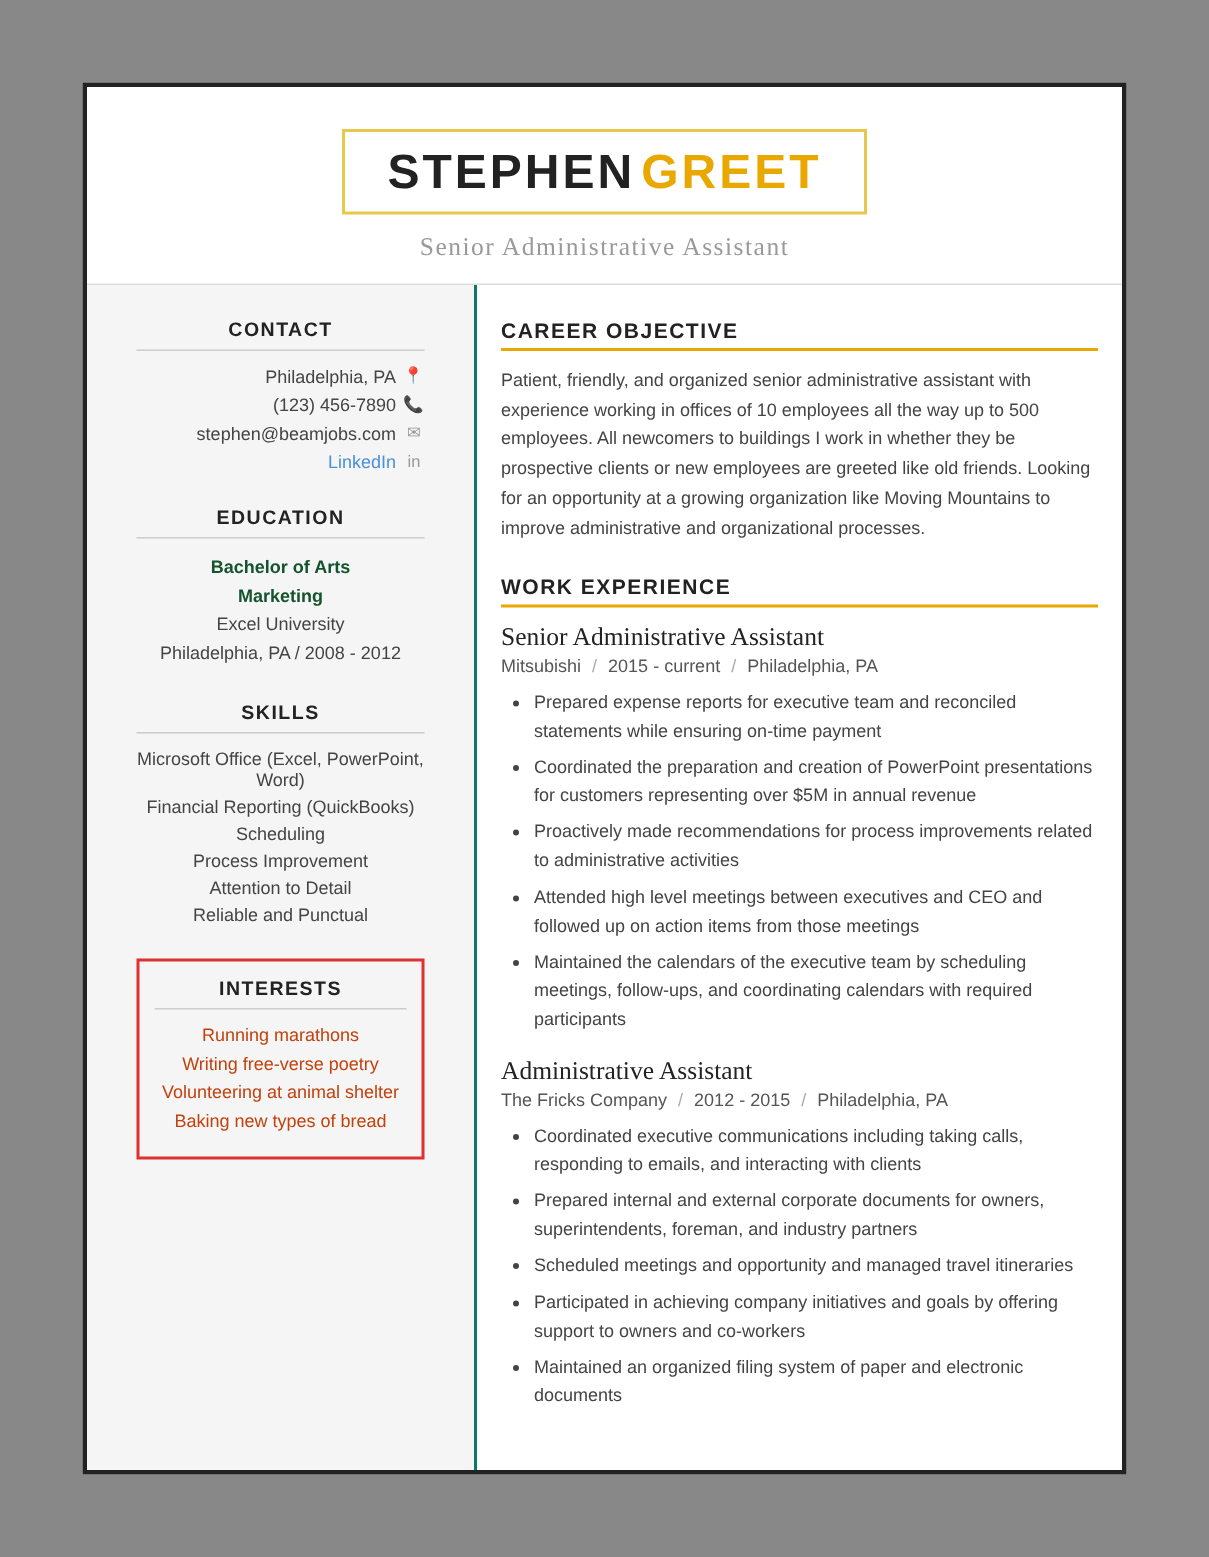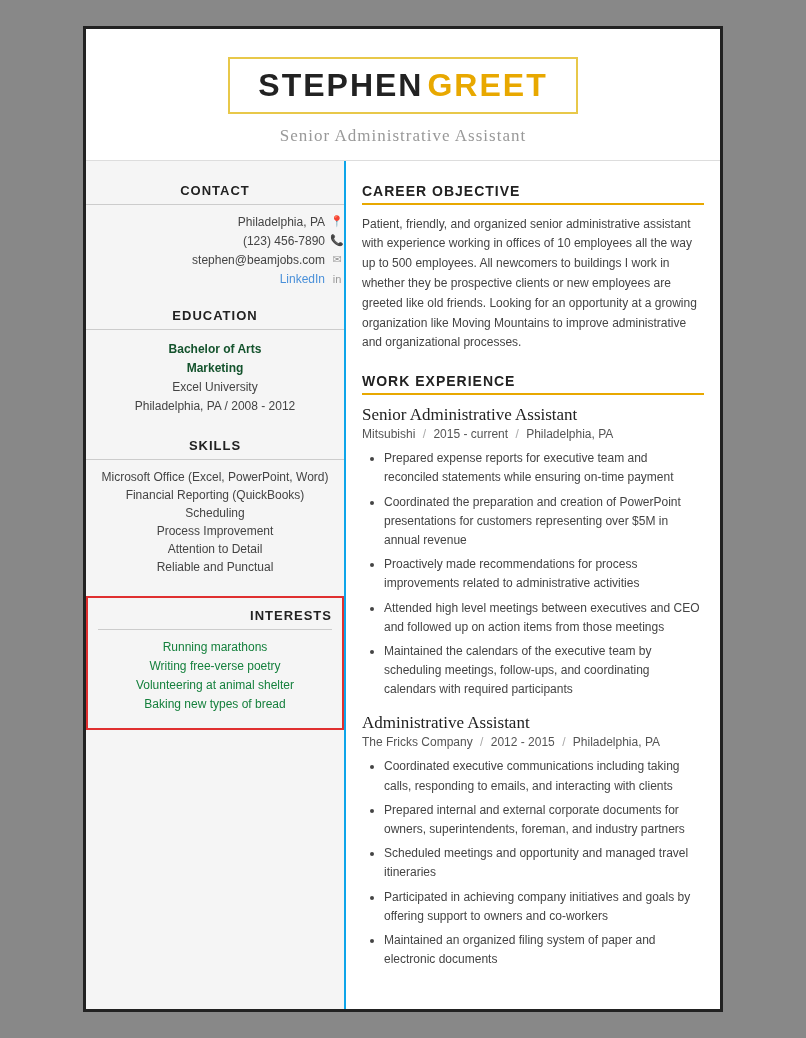--- a/index.html
+++ b/index.html
@@ -5,21 +5,21 @@
     * { margin: 0; padding: 0; box-sizing: border-box; }
     body {
       background: #888;
       display: flex;
       justify-content: center;
       align-items: center;
       min-height: 100vh;
       font-family: 'Georgia', serif;
     }
     .page-wrapper {
-      width: 640px;
+      width: 696px;
       background: #fff;
       border: 3px solid #222;
       padding: 0;
     }
     .header {
       text-align: center;
       padding: 28px 20px 14px;
       background: #fff;
     }
     .name-box {
@@ -53,22 +53,22 @@
       margin-top: 4px;
     }
     .body-layout {
       display: flex;
       border-top: 1px solid #ddd;
     }
     .sidebar {
       width: 260px;
       min-width: 260px;
       background: #f5f5f5;
-      padding: 22px 0 20px;
-      border-right: 2px solid #0ea5e9;
+      padding: 22px 33px 20px;
+      border-right: 2px solid #0f766e;
     }
     .main {
       flex: 1;
       padding: 22px 16px 20px;
     }
 
     
     .sidebar-section {
       margin-bottom: 22px;
     }
@@ -138,35 +138,35 @@
     .interests-box {
       border: 2px solid #e03030;
       padding: 10px 10px 12px;
       margin-top: 4px;
     }
     .interests-title {
       font-family: Arial, sans-serif;
       font-size: 13px;
       font-weight: 900;
       color: #222;
-      text-align: right;
+      text-align: center;
       text-transform: uppercase;
       letter-spacing: 1px;
       border-bottom: 1.5px solid #ccc;
       padding-bottom: 6px;
       margin-bottom: 10px;
     }
     .interests-list {
       list-style: none;
       text-align: center;
     }
     .interests-list li {
       font-size: 12px;
       font-family: Arial, sans-serif;
-      color: #15803d;
+      color: #c2410c;
       margin-bottom: 5px;
     }
 
     
     .main-section {
       margin-bottom: 20px;
     }
     .main-section-title {
       font-family: Arial, sans-serif;
       font-size: 14px;

